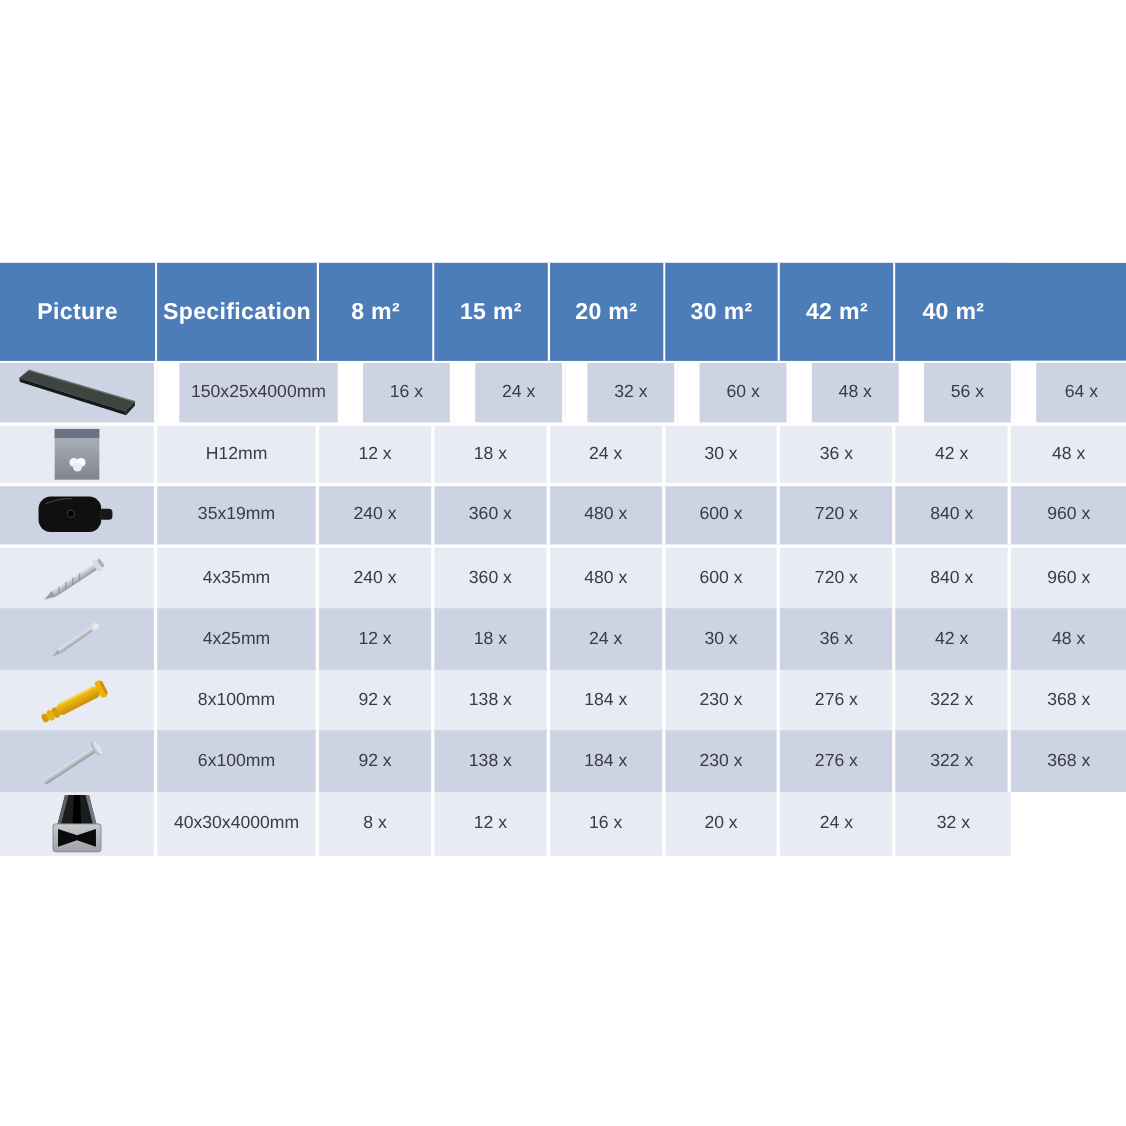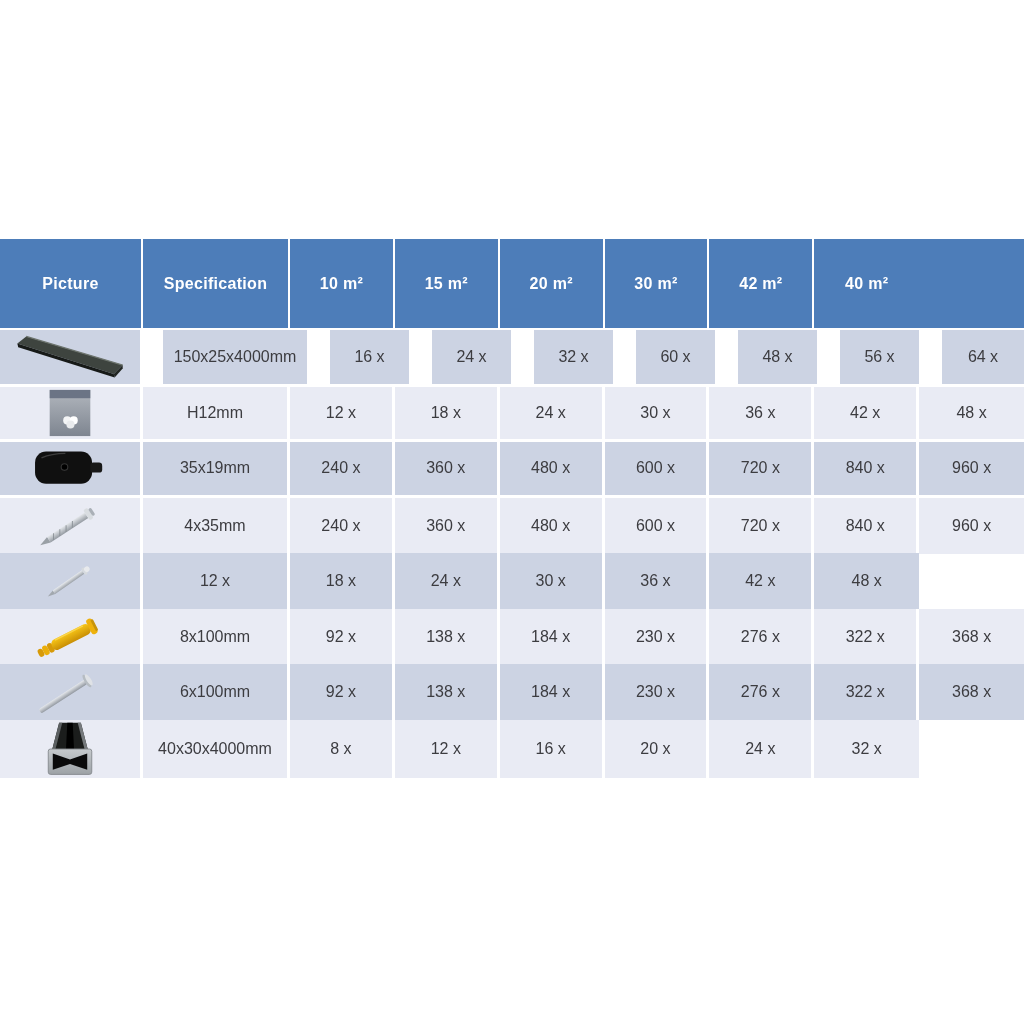--- a/index.html
+++ b/index.html
@@ -13,37 +13,37 @@
   *{box-sizing:border-box;margin:0;padding:0;}
   html,body{width:1024px;height:1024px;background:#ffffff;overflow:hidden;
     font-family:"Liberation Sans","DejaVu Sans",sans-serif;}
   .spec-table{position:absolute;left:0;top:239px;width:1024px;}
   .trow{display:grid;grid-template-columns:143px 147px repeat(7,1fr);}
   .cell{display:flex;align-items:center;justify-content:center;
     border-right:3px solid var(--divider);color:var(--cell-text);font-size:16px;}
   .cell:last-child{border-right:none;text-align:center;}
   .trow.header{height:89px;background:var(--header-bg);}
   .trow.header .cell{background:var(--header-bg);color:var(--header-text);
-    font-weight:bold;font-size:16px;letter-spacing:.3px;border-right:2px solid var(--divider);}
+    font-weight:bold;font-size:21px;letter-spacing:.3px;border-right:2px solid var(--divider);}
   .trow.header .cell:last-child{border-right:none;}
   .trow.data{height:55.5px;border-top:3px solid var(--divider);}
   .trow.data:nth-child(odd) .cell{background:var(--row-dark);}
   .trow.data:nth-child(even) .cell{background:var(--row-light);}
   .trow.data:first-child{border-top:2px solid var(--divider);gap:20px;}
   .pic{display:flex;align-items:center;justify-content:center;width:100%;height:100%;}
   .pic svg{display:block;}
 </style>
 </head>
 <body>
 
 <div class="spec-table">
   <div class="trow header">
     <div class="cell">Picture</div>
     <div class="cell">Specification</div>
-    <div class="cell">10 m²</div>
+    <div class="cell">8 m²</div>
     <div class="cell">15 m²</div>
     <div class="cell">20 m²</div>
     <div class="cell">30 m²</div>
     <div class="cell">42 m²</div>
     <div class="cell">40 m²</div>
   </div>
   <div id="table-body">
       <div class="trow data">
         <div class="cell">
           <span class="pic">
@@ -155,20 +155,21 @@
               </defs>
               <g transform="rotate(-35 45 30)">
                 <polygon points="16,30 24,27.8 24,32.4" fill="#a2a8ae"></polygon>
                 <rect x="24" y="27.8" width="38" height="4.6" fill="url(#gm3)"></rect>
                 <rect x="62" y="26" width="3.6" height="8.4" rx="1.6" fill="#d6dade"></rect>
                 <circle cx="67" cy="30" r="3" fill="#e8eaed"></circle>
               </g>
             </svg>
           </span>
         </div>
+        <div class="cell">4x25mm</div>
         <div class="cell">12 x</div>
         <div class="cell">18 x</div>
         <div class="cell">24 x</div>
         <div class="cell">30 x</div>
         <div class="cell">36 x</div>
         <div class="cell">42 x</div>
         <div class="cell">48 x</div>
       </div>
       <div class="trow data">
         <div class="cell">

